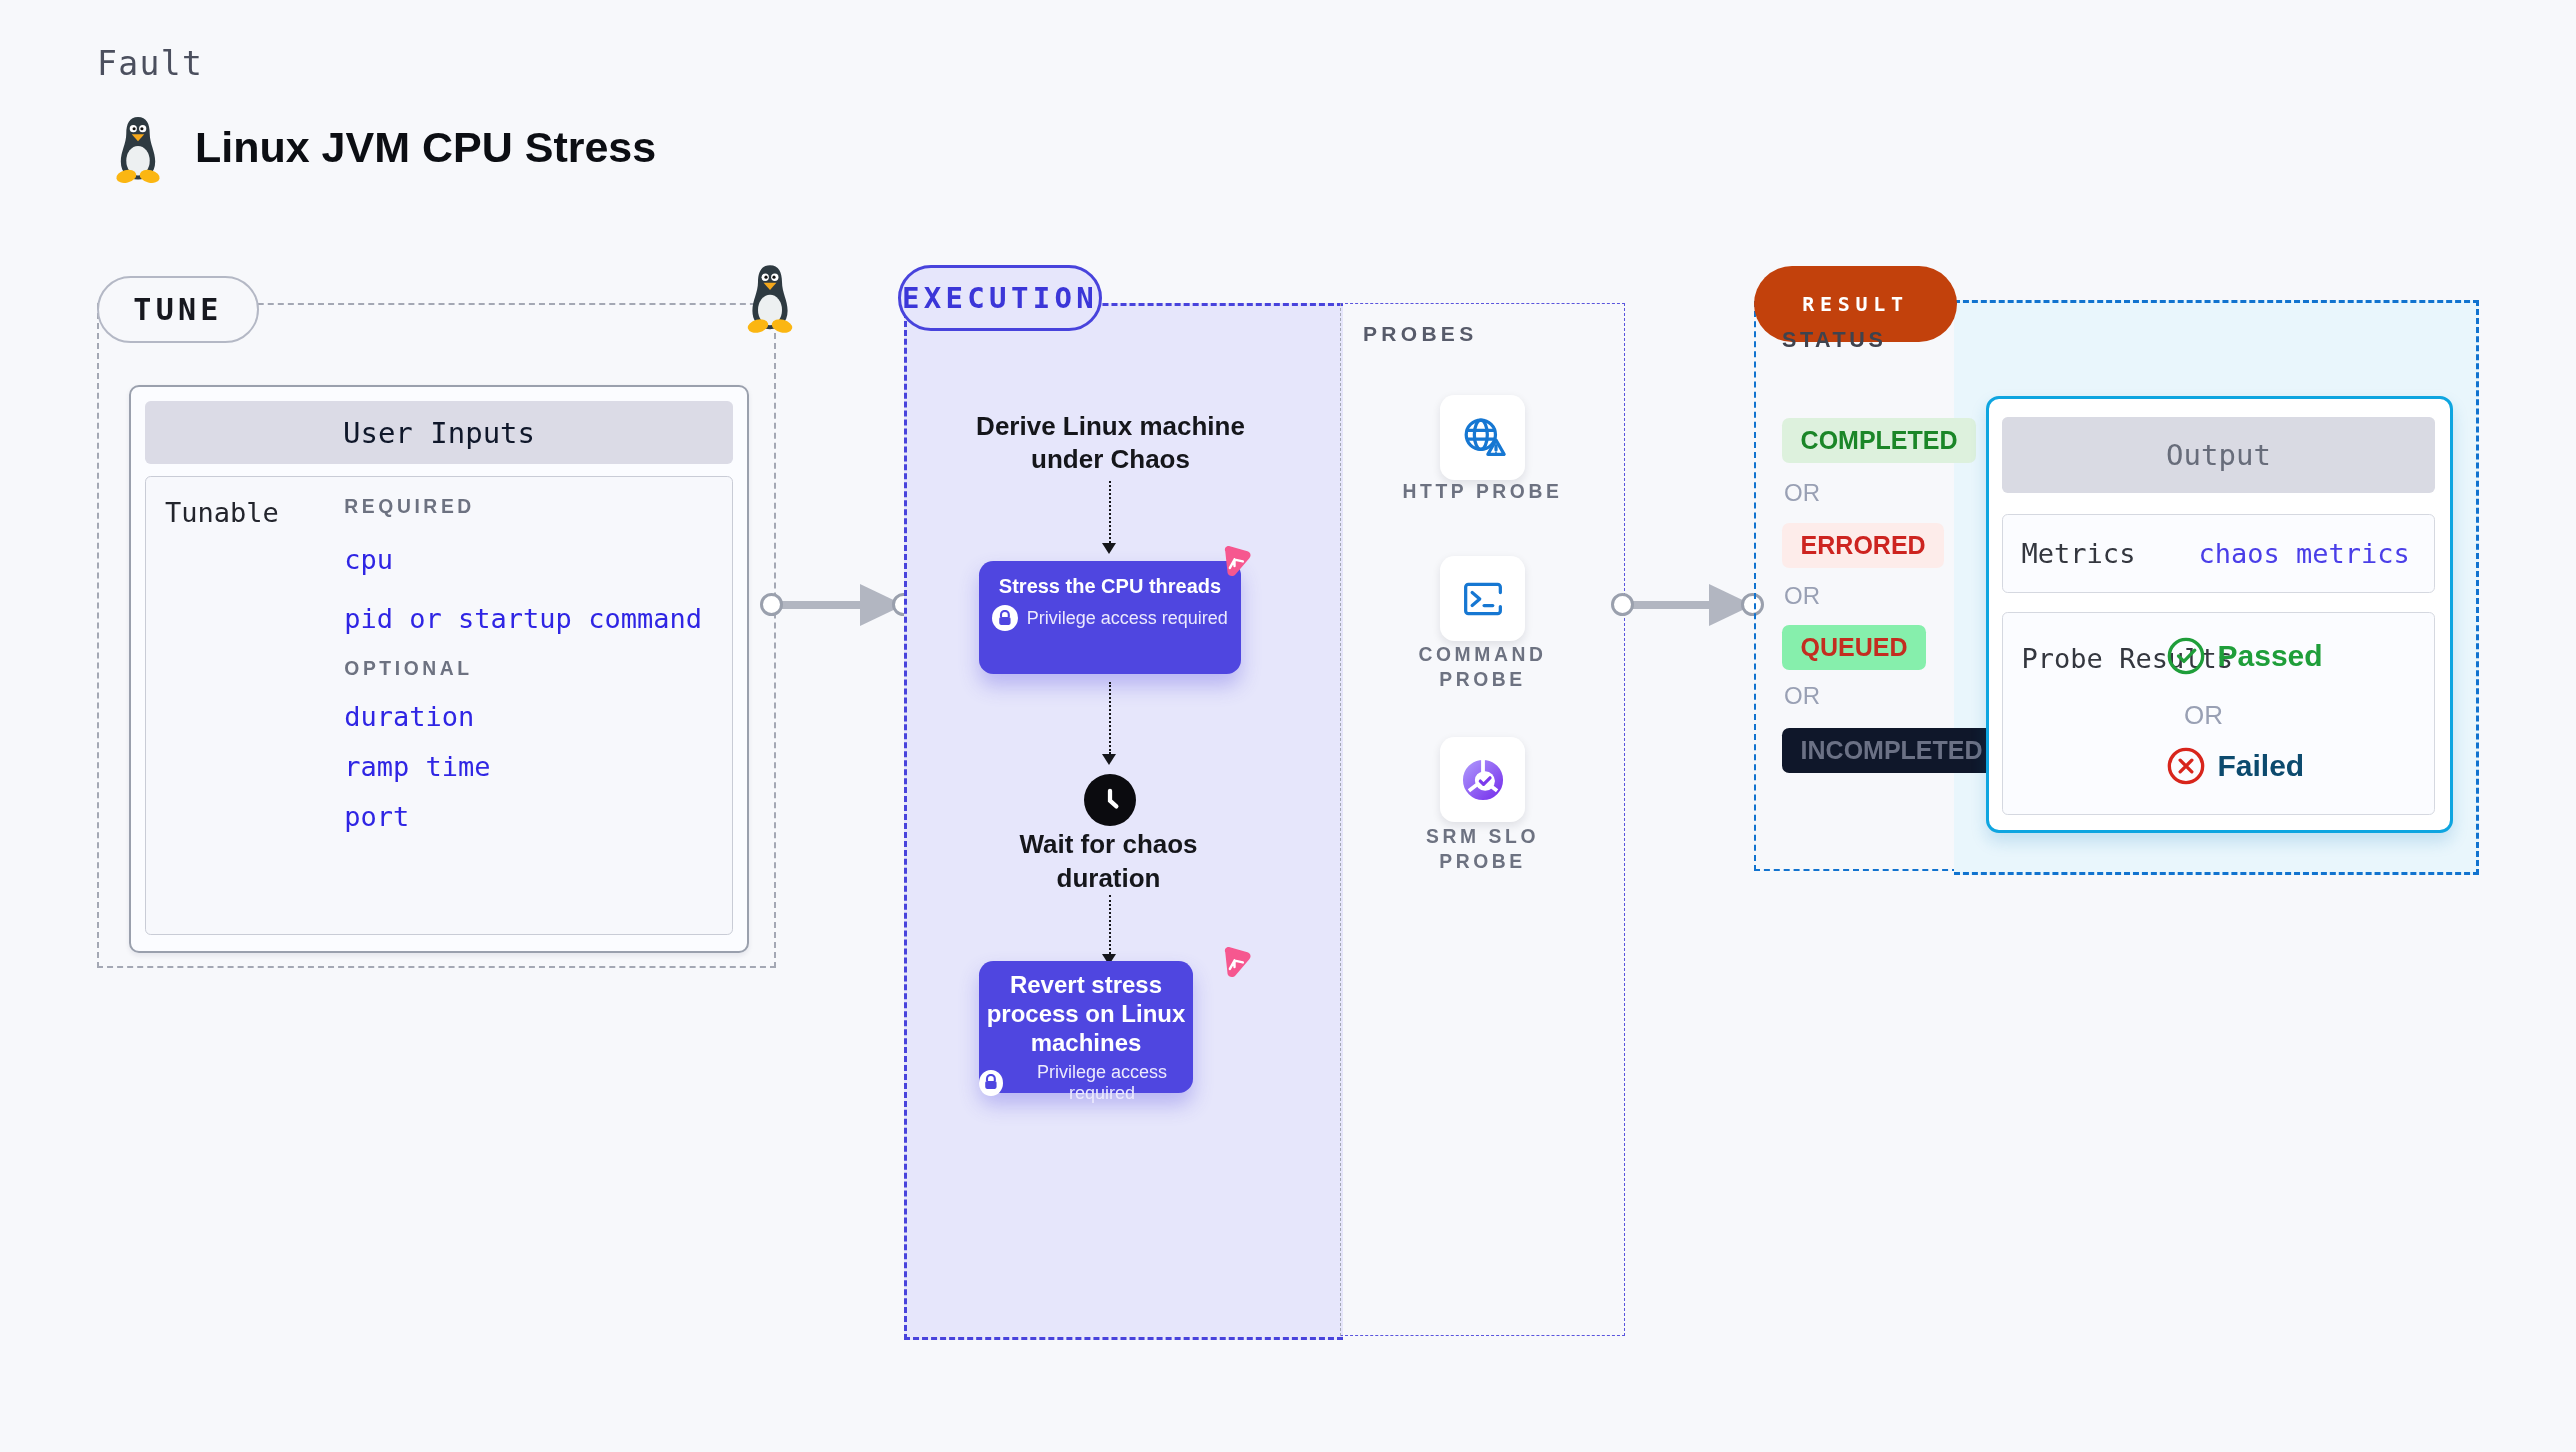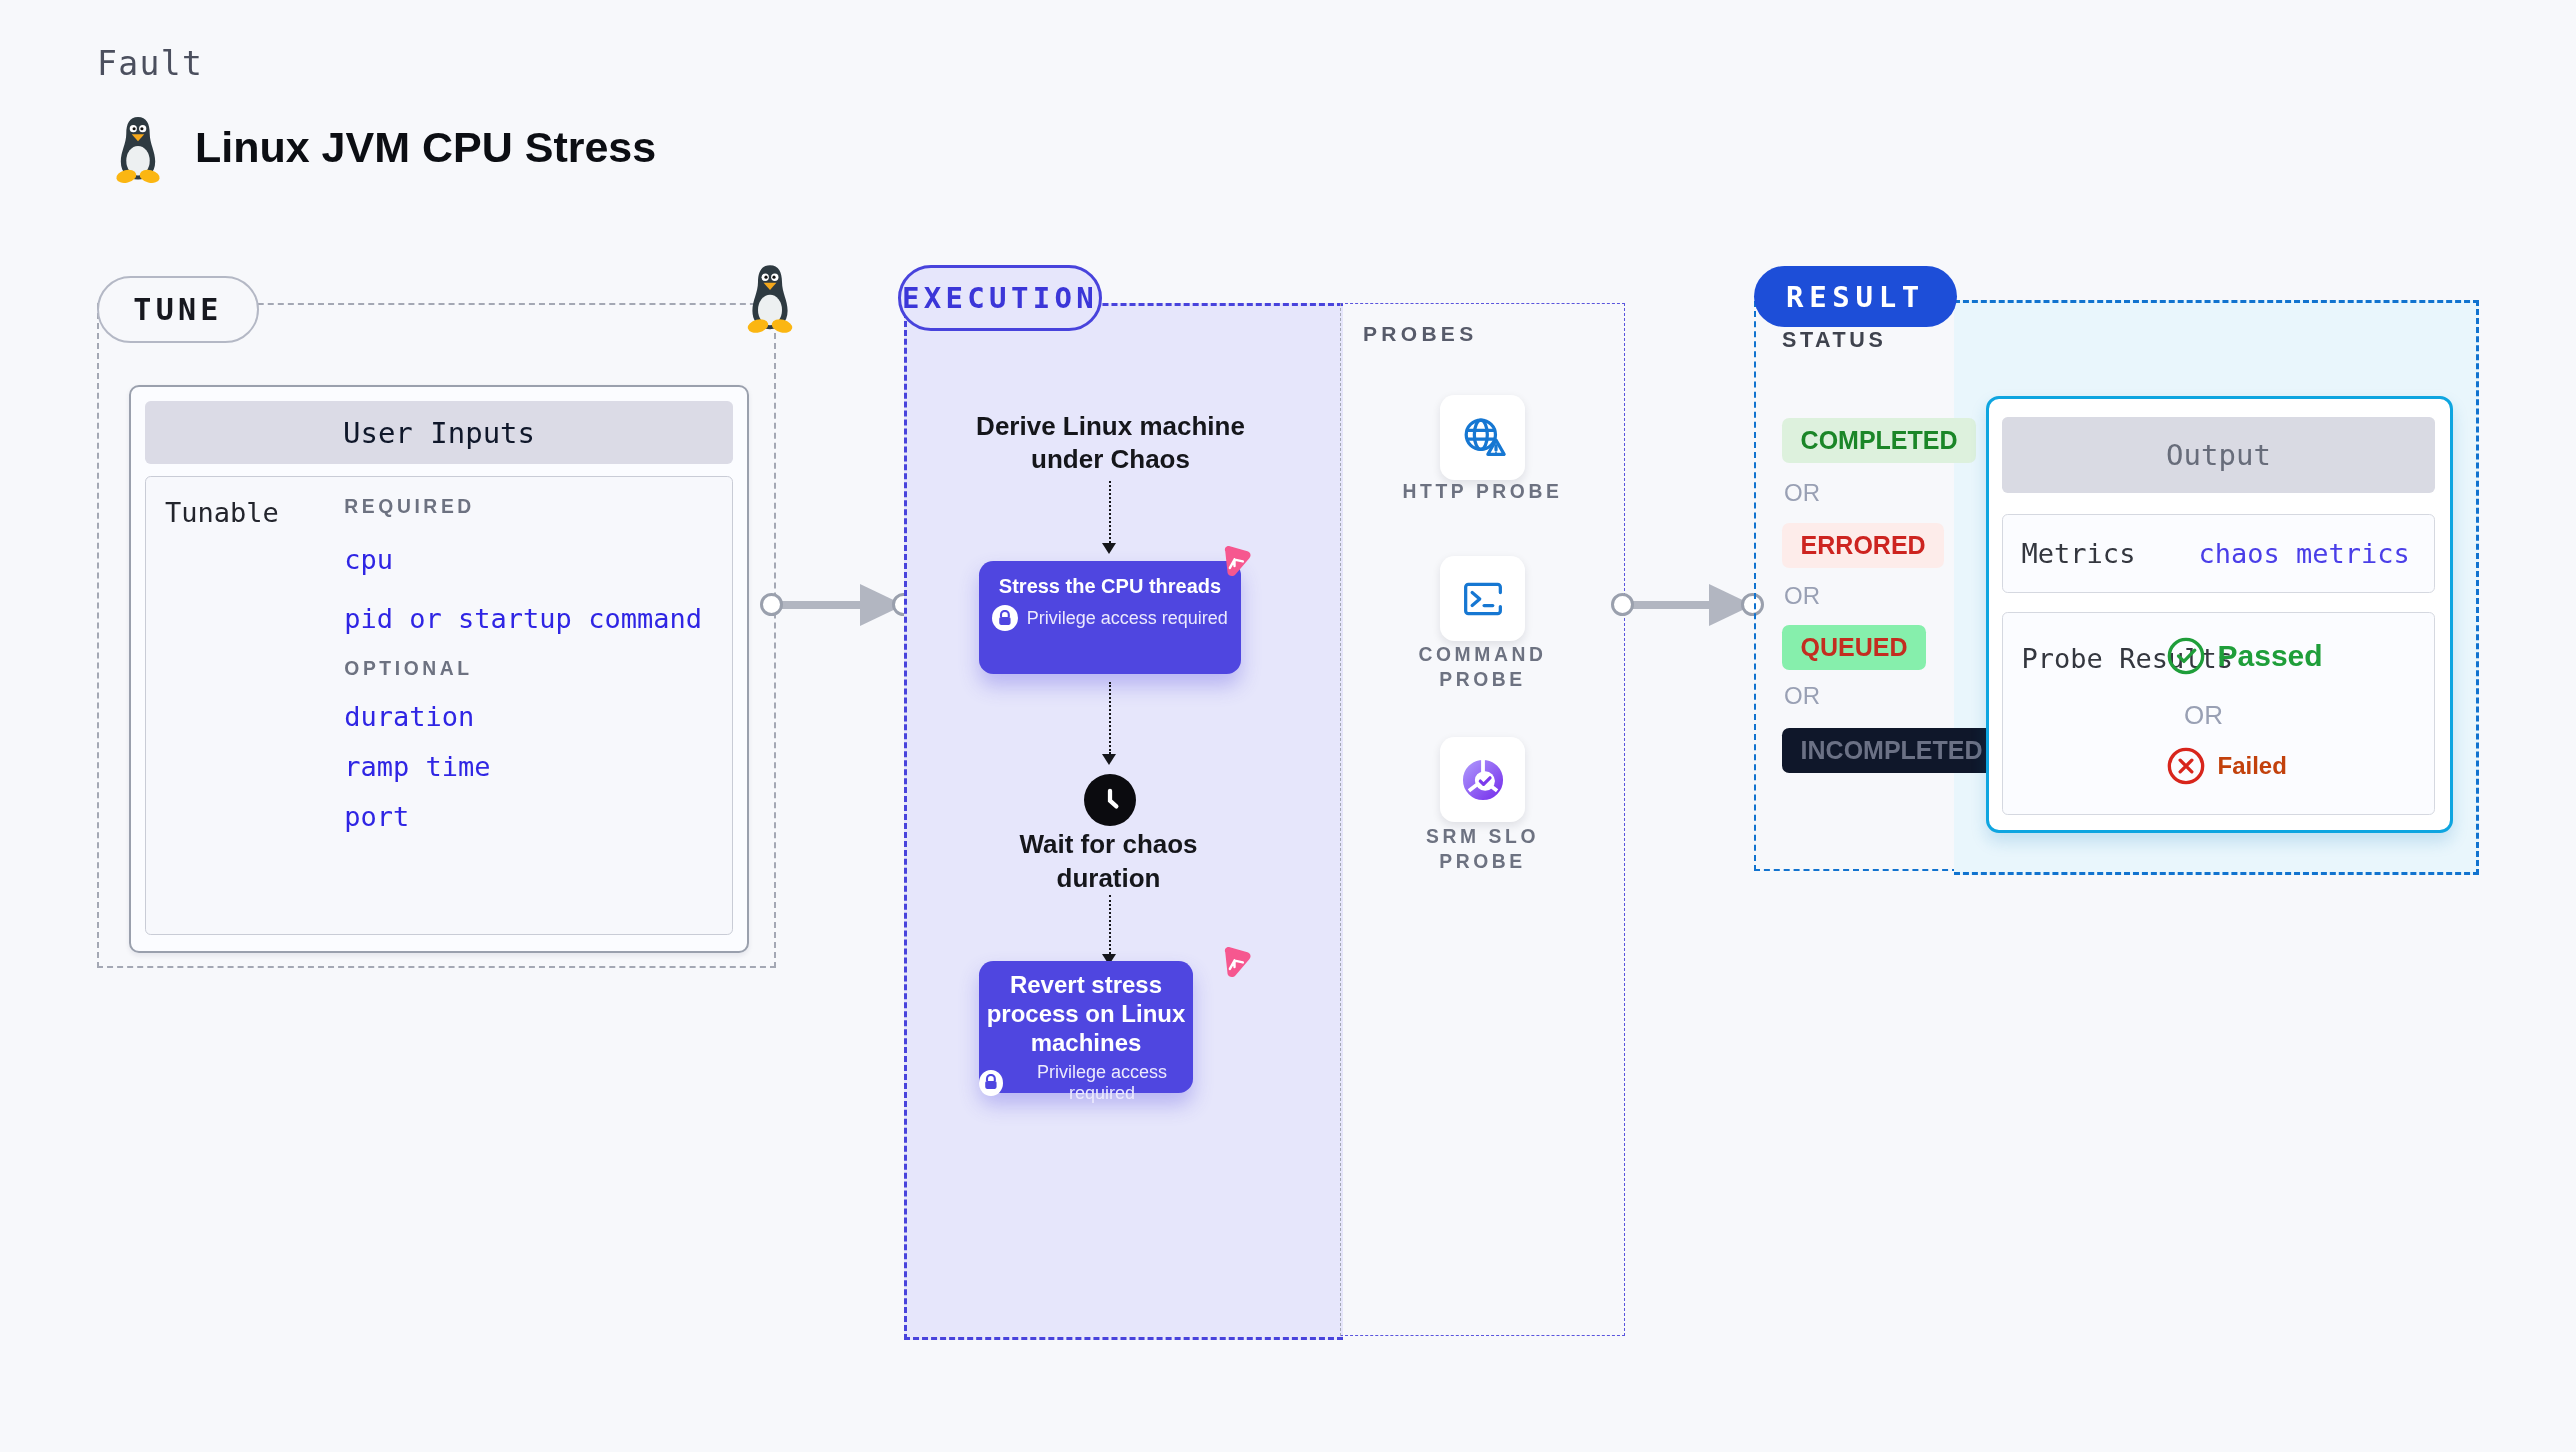--- a/index.html
+++ b/index.html
@@ -26,22 +26,22 @@
   #output-box{left:1954px;top:300px;width:522px;height:569px;background:#e9f6fc;
             border:3.6px dashed #1173cf;border-left:none;}
 
   
   .pill{border-radius:50px;font-family:"DejaVu Sans Mono","Liberation Mono",monospace;
         font-weight:bold;display:flex;align-items:center;justify-content:center;}
   #tune-badge{left:97px;top:276px;width:158px;height:63px;background:#f7f8fb;
         border:2.9px solid #b4b8c5;color:#17181f;font-size:30px;letter-spacing:4.3px;}
   #exec-badge{left:898px;top:265px;width:198px;height:60px;background:#e6e6fb;
         border:3.6px solid #4843dc;color:#3b36d8;font-size:29px;letter-spacing:4.3px;}
-  #result-badge{left:1754px;top:266px;width:203px;height:61px;background:#1d4ed8;
-        color:#ffffff;font-size:29px;letter-spacing:5.7px;}
+  #result-badge{left:1754px;top:266px;width:203px;height:76px;background:#c2410c;
+        color:#ffffff;font-size:20px;letter-spacing:5.7px;}
 
   
   #ui-card{left:129px;top:385px;width:616px;height:564px;background:#fbfcff;
            border:2.1px solid #9aa0ad;border-radius:10px;box-shadow:0 2.1px 5.7px rgba(30,30,60,.08);}
   #ui-header{position:absolute;left:14.3px;top:14.3px;right:14.3px;height:63px;background:#dbdbe6;
            border-radius:5.7px;display:flex;align-items:center;justify-content:center;
            font-size:29px;color:#0f172a;}
   #ui-body{position:absolute;left:14.3px;top:89px;right:14.3px;bottom:15.8px;background:#f7f8fc;
            border:1.4px solid #c9ccd6;border-radius:5.7px;}
   #tunable-label{position:absolute;left:18.6px;top:20px;font-size:27px;color:#23252d;}
@@ -111,21 +111,21 @@
   .out-row{position:absolute;left:13px;width:433px;background:#fbfcff;border:1.4px solid #d5d8e0;
         border-radius:5.7px;box-sizing:border-box;}
   #metrics-row{top:115px;height:79px;display:flex;align-items:center;}
   #metrics-label{font-size:27px;color:#34373f;margin-left:18.6px;}
   #metrics-value{font-size:27px;color:#4a3ee8;margin-left:63px;}
   #probe-row{top:213px;height:203px;}
   #probe-row-label{position:absolute;left:18.6px;top:26px;font-size:27px;color:#34373f;line-height:1.45;}
   .verdict-row{position:absolute;left:163px;display:flex;align-items:center;gap:11.5px;}
   #passed-row{top:23px;} #failed-row{top:133px;}
   #passed-text{font-size:30px;font-weight:bold;color:#1f9e3a;}
-  #failed-text{font-size:24px;font-weight:bold;color:#c2410c;}
+  #failed-text{font-size:30px;font-weight:bold;color:#0c4a6e;}
   #out-or{position:absolute;left:181px;top:87px;font-size:26px;color:#99a0b4;}
 
   .pengu{position:absolute;}
   #corner-penguin{left:744px;top:262px;width:52px;height:72px;}
 </style>
 </head>
 <body>
 
 <div class="canvas">
 

